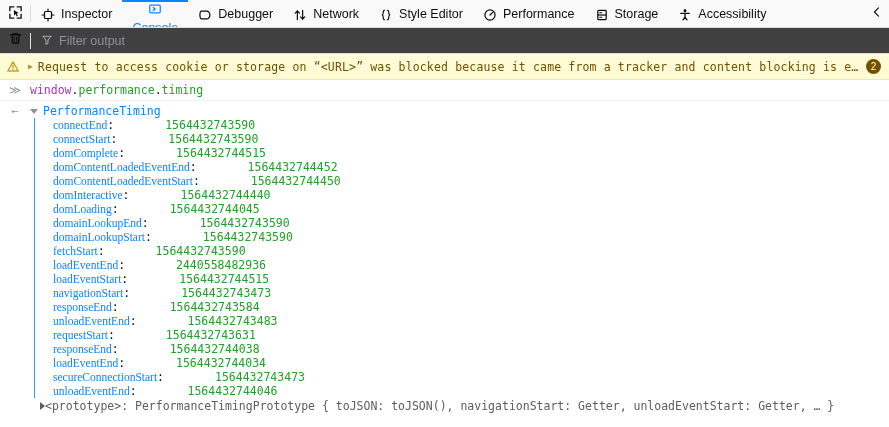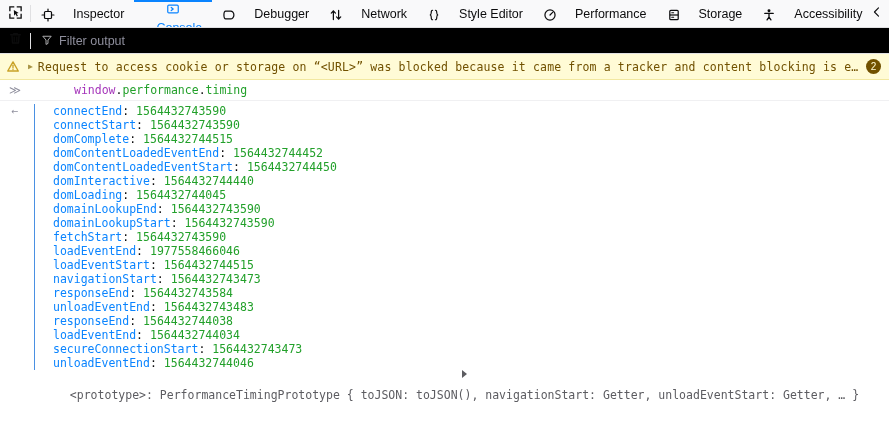--- a/index.html
+++ b/index.html
@@ -48,42 +48,42 @@
   }
   .tab {
     display: flex;
     align-items: center;
     gap: 6px;
     padding: 0 10px;
     border-top: 2px solid transparent;
     color: #0c0c0d;
     box-sizing: border-box;
   }
-  .tab .tab-label { line-height: 1; margin-left: 12px; }
+  .tab .tab-label { line-height: 1; }
   .tab.active {
     border-top: 2px solid #0a84ff;
     color: #0a84ff;
     flex-direction: column;
   }
   .tab .ic { display: flex; align-items: center; }
   .overflow-btn {
     display: flex;
     align-items: center;
     justify-content: center;
     width: 24px;
     flex: 0 0 24px;
   }
 
   
   .filterbar {
     height: 26px;
     box-sizing: border-box;
     display: flex;
     align-items: center;
-    background: #000000;
+    background: #404040;
     border-bottom: 1px solid #e0e0e2;
   }
   .trash-btn {
     width: 30px;
     flex: 0 0 30px;
     display: flex;
     align-items: center;
     justify-content: center;
   }
   .fb-sep {
@@ -170,21 +170,21 @@
   }
   .gutter {
     flex: 0 0 30px;
     display: flex;
     justify-content: center;
     align-items: flex-start;
     padding-top: 0px;
     color: #8f8f9d;
   }
   .cmd-text { flex: 1 1 auto; }
-  .tok-var { color: #a535ba; margin-left: 44px; }
+  .tok-var { color: #a535ba; }
   .tok-dot { color: #0c0c0d; }
   .tok-prop { color: #22a02a; }
 
   .result-row {
     display: flex;
     align-items: flex-start;
     padding: 3px 0 4px 0;
   }
   .result-arrow {
     flex: 0 0 30px;
@@ -218,33 +218,32 @@
   .props {
     margin-left: 4px;
     border-left: 1px solid #4a90e2;
     padding-left: 0;
   }
   .prop-row {
     padding-left: 18px;
     white-space: nowrap;
     height: 14px;
   }
-  .prop-name { color: #0a84ff; }
+  .prop-name { color: #0a84ff; font-family: Liberation Serif, serif; }
   .prop-colon { color: #0c0c0d; }
-  .prop-value { color: #22a02a; }
+  .prop-value { color: #22a02a; margin-left: 44px; }
 
   .proto-row {
     display: flex;
     align-items: center;
-    gap: 10px;
+    gap: 0;
     padding-left: 10px;
     color: #5c5c61;
     white-space: nowrap;
     height: 16px;
-    flex-direction: column;
   }
   .proto-text { color: #5c5c61; }
 </style>
 </head>
 <body>
 
 <div class="toolbar">
 
   <div class="picker-btn">
     <span class="ic">
@@ -391,38 +390,43 @@
 
   <div class="cmd-row">
     <div class="gutter">≫</div>
     <div class="cmd-text"><span class="tok-var">window</span><span class="tok-dot">.</span><span class="tok-prop">performance</span><span class="tok-dot">.</span><span class="tok-prop">timing</span></div>
   </div>
 
   <div class="result-row">
     <div class="result-arrow">←</div>
     <div class="result-body">
 
+      <div class="obj-head">
+        <span class="twisty-open"></span>
+        <span class="obj-title">PerformanceTiming</span>
+      </div>
 
       <div class="props">
 
       <div class="prop-row"><span class="prop-name">connectEnd</span><span class="prop-colon">: </span><span class="prop-value">1564432743590</span></div>
           <div class="prop-row"><span class="prop-name">connectStart</span><span class="prop-colon">: </span><span class="prop-value">1564432743590</span></div>
           <div class="prop-row"><span class="prop-name">domComplete</span><span class="prop-colon">: </span><span class="prop-value">1564432744515</span></div>
           <div class="prop-row"><span class="prop-name">domContentLoadedEventEnd</span><span class="prop-colon">: </span><span class="prop-value">1564432744452</span></div>
           <div class="prop-row"><span class="prop-name">domContentLoadedEventStart</span><span class="prop-colon">: </span><span class="prop-value">1564432744450</span></div>
           <div class="prop-row"><span class="prop-name">domInteractive</span><span class="prop-colon">: </span><span class="prop-value">1564432744440</span></div>
           <div class="prop-row"><span class="prop-name">domLoading</span><span class="prop-colon">: </span><span class="prop-value">1564432744045</span></div>
           <div class="prop-row"><span class="prop-name">domainLookupEnd</span><span class="prop-colon">: </span><span class="prop-value">1564432743590</span></div>
           <div class="prop-row"><span class="prop-name">domainLookupStart</span><span class="prop-colon">: </span><span class="prop-value">1564432743590</span></div>
           <div class="prop-row"><span class="prop-name">fetchStart</span><span class="prop-colon">: </span><span class="prop-value">1564432743590</span></div>
-          <div class="prop-row"><span class="prop-name">loadEventEnd</span><span class="prop-colon">: </span><span class="prop-value">1977558466046</span></div>
+          <div class="prop-row"><span class="prop-name">loadEventEnd</span><span class="prop-colon">: </span><span class="prop-value">2440558482936</span></div>
           <div class="prop-row"><span class="prop-name">loadEventStart</span><span class="prop-colon">: </span><span class="prop-value">1564432744515</span></div>
           <div class="prop-row"><span class="prop-name">navigationStart</span><span class="prop-colon">: </span><span class="prop-value">1564432743473</span></div>
           <div class="prop-row"><span class="prop-name">responseEnd</span><span class="prop-colon">: </span><span class="prop-value">1564432743584</span></div>
           <div class="prop-row"><span class="prop-name">unloadEventEnd</span><span class="prop-colon">: </span><span class="prop-value">1564432743483</span></div>
+          <div class="prop-row"><span class="prop-name">requestStart</span><span class="prop-colon">: </span><span class="prop-value">1564432743631</span></div>
           <div class="prop-row"><span class="prop-name">responseEnd</span><span class="prop-colon">: </span><span class="prop-value">1564432744038</span></div>
           <div class="prop-row"><span class="prop-name">loadEventEnd</span><span class="prop-colon">: </span><span class="prop-value">1564432744034</span></div>
           <div class="prop-row"><span class="prop-name">secureConnectionStart</span><span class="prop-colon">: </span><span class="prop-value">1564432743473</span></div>
           <div class="prop-row"><span class="prop-name">unloadEventEnd</span><span class="prop-colon">: </span><span class="prop-value">1564432744046</span></div>
         </div>
 
       <div class="proto-row">
         <span class="twisty-closed"></span>
         <span class="proto-text">&lt;prototype&gt;: PerformanceTimingPrototype { toJSON: toJSON(), navigationStart: Getter, unloadEventStart: Getter, … }</span>
       </div>

